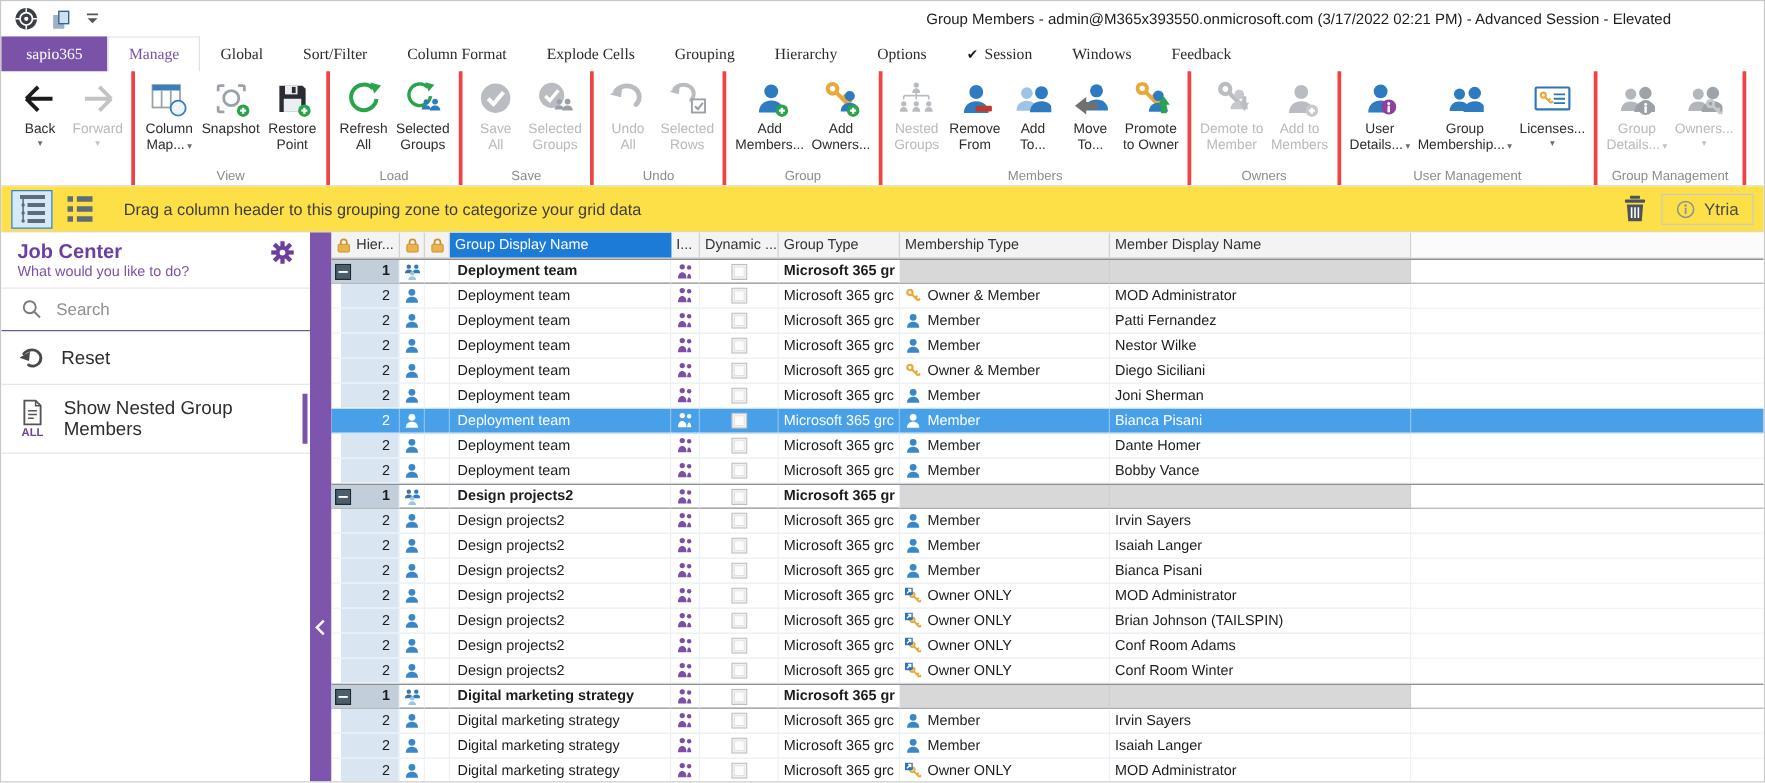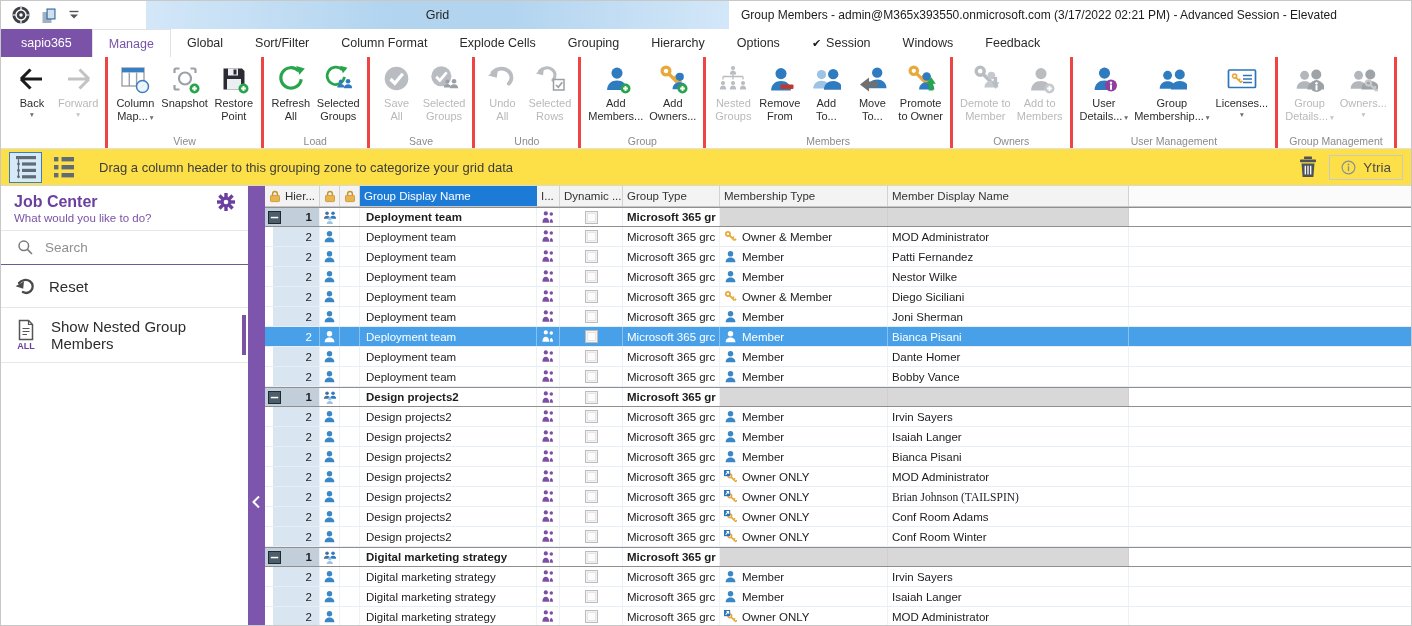--- a/index.html
+++ b/index.html
@@ -11,21 +11,21 @@
   .titlebar { height:28px; position:relative; background:#fff; }
   .qat { position:absolute; left:10px; top:4px; display:flex; gap:9px; align-items:center; }
   .qat span { display:flex; align-items:center; }
   .ctx-strip { position:absolute; left:145px; top:0; width:583px; height:28px;
     background:linear-gradient(90deg,#d3e7f8 0%,#b2d4ef 42%,#b2d4ef 62%,#d3e7f8 100%);
     display:flex; align-items:center; justify-content:center; font-size:12.5px; color:#262626; }
   .win-title { position:absolute; left:740px; top:0; height:28px; display:flex; align-items:center;
     font-size:12px; color:#1c1c1c; white-space:nowrap; }
 
   
-  .tabrow { height:28px; display:flex; align-items:stretch; background:#fff; }
+  .tabrow { height:28px; display:flex; align-items:stretch; background:#fff;font-family:Liberation Serif, serif; }
   .tab { padding:0 16px; display:flex; align-items:center; font-size:12.5px; color:#2b2b2b; }
   .tab .chk { margin-right:5px; font-size:11px; color:#1c1c1c; }
   .tab.brand { background:#7a52a8; color:#fff; padding:0 20px; }
   .tab.active { color:#7a52a8; background:#fff; border:1px solid #e2e2e2; border-bottom:none; }
 
   
   .ribbon { height:92px; display:flex; align-items:stretch; background:#fff;
             border-bottom:1px solid #dfe3e6; padding-left:4px; }
   .rib-group { position:relative; display:flex; align-items:flex-start;
                padding:3px 4px 14px 4px; border-right:3px solid #ef4444; }
@@ -117,23 +117,20 @@
             <rect x="7.6" y="3.6" width="6.8" height="8.8" fill="#cfe0ee"></rect>
           </svg>
         </span>
       <span id="ic-qatcaret">
           <svg width="14" height="12" viewBox="0 0 14 12" style="display:block">
             <path d="M2.5 2.5h9" stroke="#555" stroke-width="1.4"></path>
             <polygon points="3,5.5 11,5.5 7,9.5" fill="#555"></polygon>
           </svg>
         </span>
     </div>
-    <div class="ctx-strip">
-      <span>Grid</span>
-    </div>
     <div class="win-title">Group Members - admin@M365x393550.onmicrosoft.com (3/17/2022 02:21 PM) - Advanced Session - Elevated</div>
   </div>
 
   <div class="tabrow" id="tabrow">
       <div class="tab brand">
         <span>sapio365</span>
       </div>
       <div class="tab active">
         <span>Manage</span>
       </div>
@@ -1612,21 +1609,21 @@
                 <g transform="translate(3.4,3.4) scale(0.6)" stroke="#e8a93a" fill="none" stroke-width="2.6">
                   <circle cx="4" cy="4" r="3.1"></circle>
                   <path d="M6.2 6.2 L13.6 13.6 M10.4 10.4 l2.3 -2.3 M13.6 13.6 l2.3 -2.3"></path>
                 </g>
                 <rect x="0" y="0" width="6.2" height="6.2" fill="#2e75b6"></rect>
                 <path d="M1.6 4.6L4.6 1.6M2.5 1.6h2.1v2.1" stroke="#fff" stroke-width="1.1" fill="none"></path>
               </svg>
             </span>
             <span>Owner ONLY</span>
           </div>
-          <div class="g-cell" style="width: 241px; font-family: Liberation Serif, serif;">
+          <div class="g-cell" style="width: 241px;">
             <span>Brian Johnson (TAILSPIN)</span>
           </div>
           <div class="g-cell g-fill"></div>
         </div>
         <div class="g-row">
           <div class="g-cell hier mem-h" style="width: 55px;">
             <span>2</span>
           </div>
           <div class="g-cell" style="width: 20px; justify-content: center;">
             <span>

